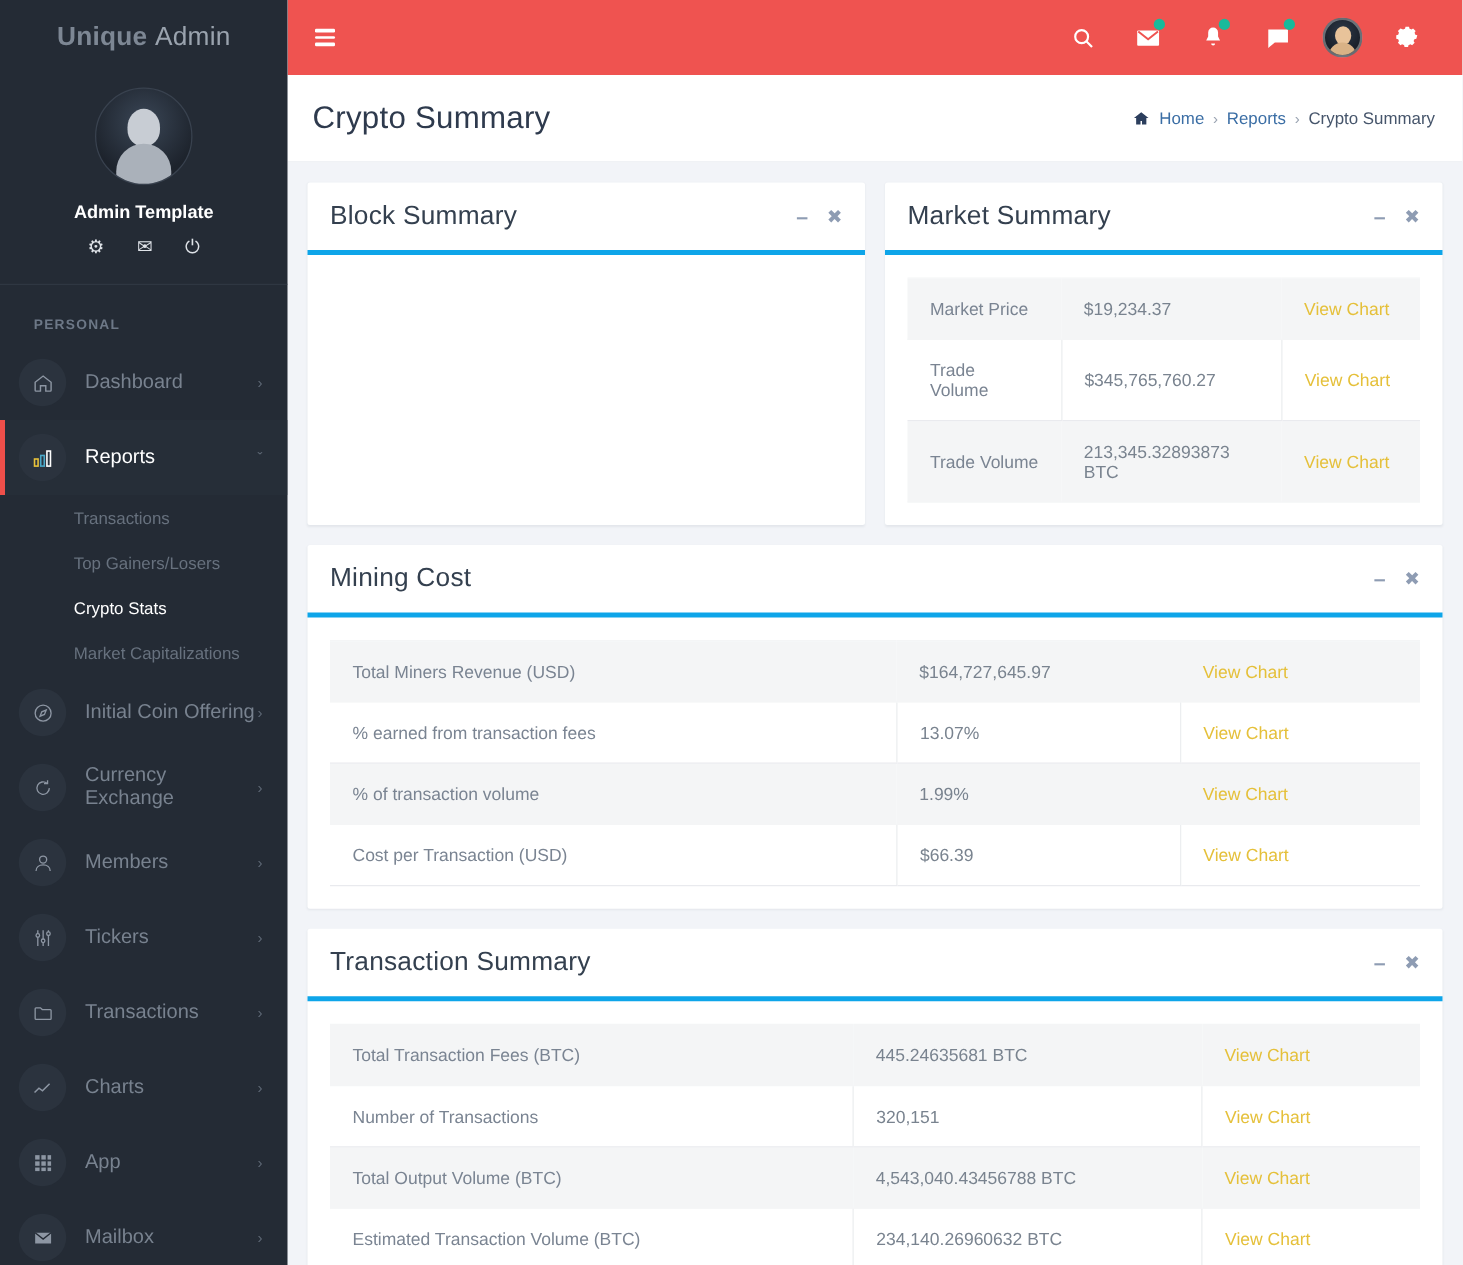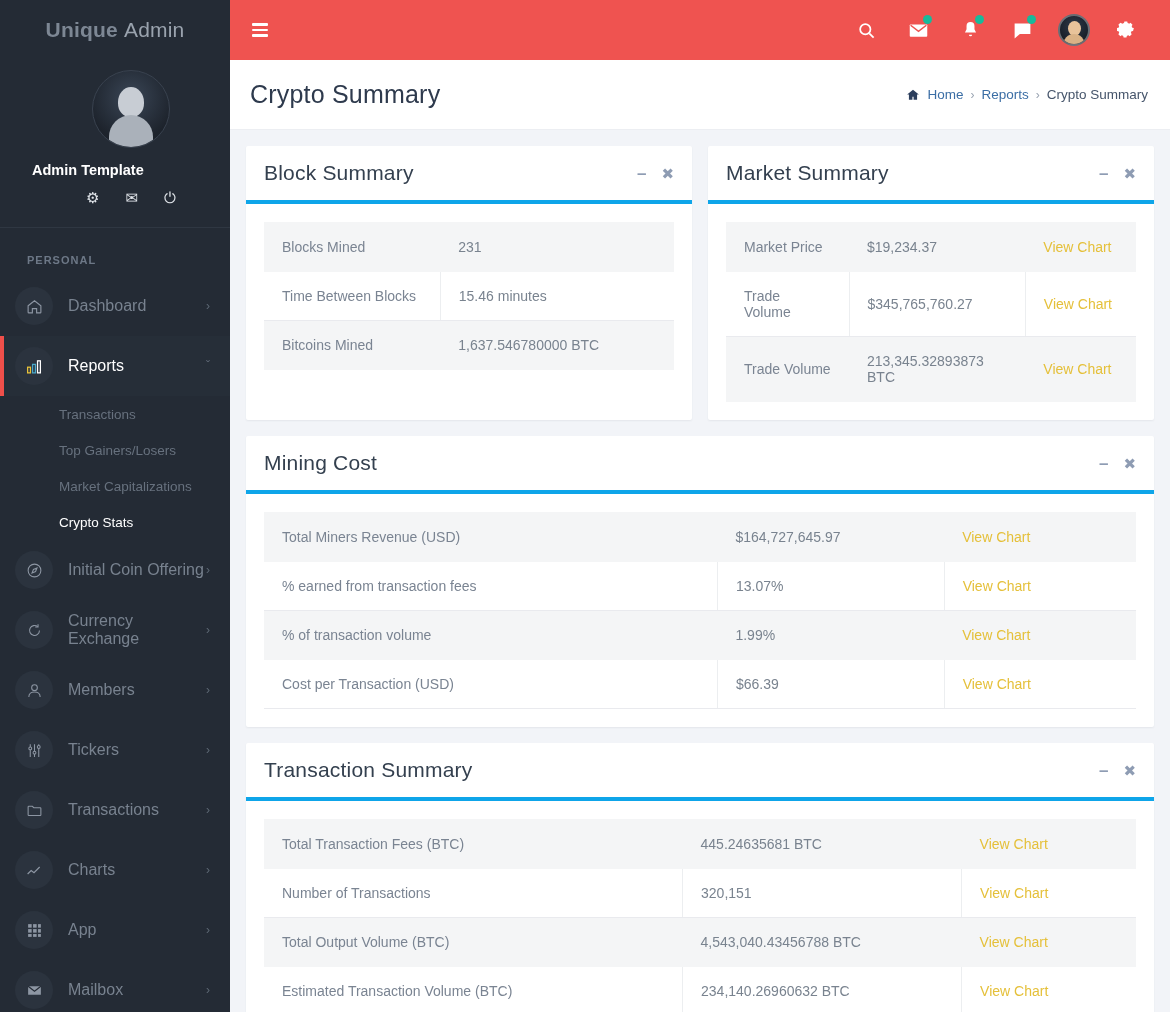--- a/index.html
+++ b/index.html
@@ -19,21 +19,21 @@
     position: relative;
     overflow: hidden;
   }
   .brand {
     height: 60px; display: flex; align-items: center; justify-content: center;
     font-size: 21px; letter-spacing: .2px;
   }
   .brand .b1 { color: #7d8794; font-weight: bold; }
   .brand .b2 { color: #9aa3ae; font-weight: 300; margin-left: 6px; }
 
-  .profile { padding: 10px 0 22px; text-align: left; margin-left: 32px; }
+  .profile { padding: 10px 0 22px; text-align: center; }
   .avatar-lg {
     width: 78px; height: 78px; border-radius: 50%; margin: 0 auto;
     background: radial-gradient(circle at 50% 35%, #3a4656 0%, #1d232c 70%);
     border: 1px solid #39424f;
     position: relative; overflow: hidden;
   }
   .avatar-lg::before {
     content: ""; position: absolute; left: 50%; top: 16px;
     width: 26px; height: 30px; margin-left: -13px; border-radius: 50% 50% 45% 45%;
     background: #c8cdd4;
@@ -195,22 +195,22 @@
         <rect x="3" y="13" width="4" height="8" stroke="#e8c23a"></rect>
         <rect x="10" y="9" width="4" height="12" stroke="#4aa8c8"></rect>
         <rect x="17" y="4" width="4" height="17" stroke="#ffffff"></rect>
       </svg>
     </span>
     <span class="lbl">Reports</span>
     <span class="arr">ˇ</span>
   </div>
   <div class="subnav-item">Transactions</div>
   <div class="subnav-item">Top Gainers/Losers</div>
+  <div class="subnav-item current">Crypto Stats</div>
   <div class="subnav-item">Market Capitalizations</div>
-  <div class="subnav-item current">Crypto Stats</div>
 
   <div class="nav-item">
     <span class="ic">
       <svg width="17" height="17" viewBox="0 0 24 24" fill="none" stroke="#8d96a3" stroke-width="1.5">
           <circle cx="12" cy="12" r="9"></circle>
           <path d="M15.5 8.5l-2 5-5 2 2-5z"></path>
         </svg>
     </span>
     <span class="lbl">Initial Coin Offering</span>
     <span class="arr">›</span>
@@ -372,38 +372,20 @@
 
     <div class="row">
 
       <section class="card col-half">
         <div class="card-head">
           <h2>Block Summary</h2>
           <div class="card-tools">
             <span class="t minus">–</span>
             <span class="t">✖</span>
           </div>
-        </div>
-        <div class="card-body">
-          <table class="tbl">
-            <tbody>
-              <tr>
-                <td class="label" style="width:43%">Blocks Mined</td>
-                <td class="value">231</td>
-              </tr>
-              <tr>
-                <td class="label">Time Between Blocks</td>
-                <td class="value">15.46 minutes</td>
-              </tr>
-              <tr>
-                <td class="label">Bitcoins Mined</td>
-                <td class="value">1,637.546780000 BTC</td>
-              </tr>
-            </tbody>
-          </table>
         </div>
       </section>
 
       <section class="card col-half">
         <div class="card-head">
           <h2>Market Summary</h2>
           <div class="card-tools">
             <span class="t minus">–</span>
             <span class="t">✖</span>
           </div>

